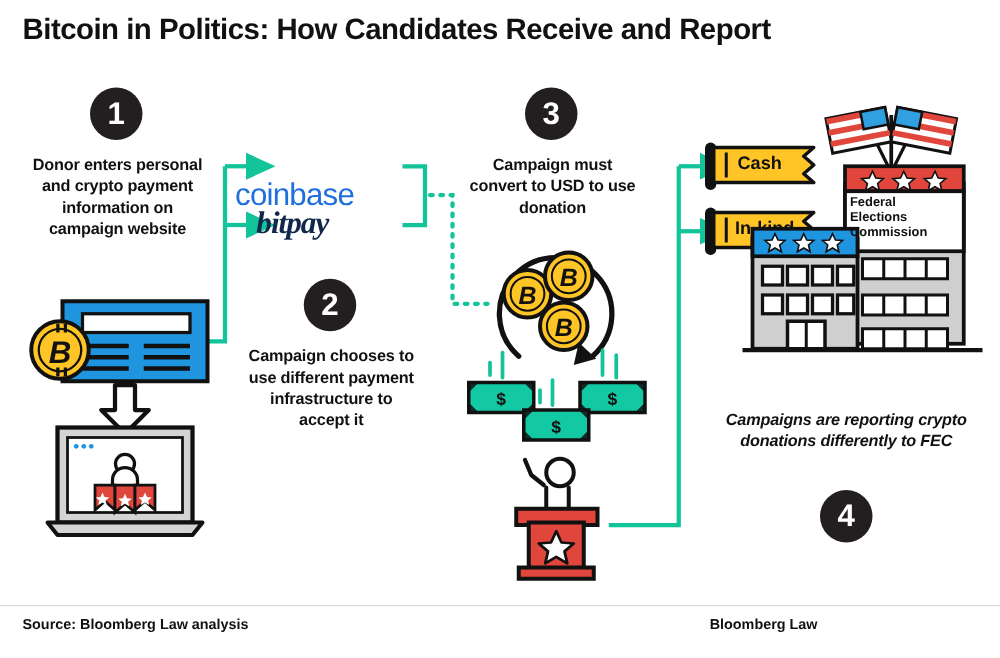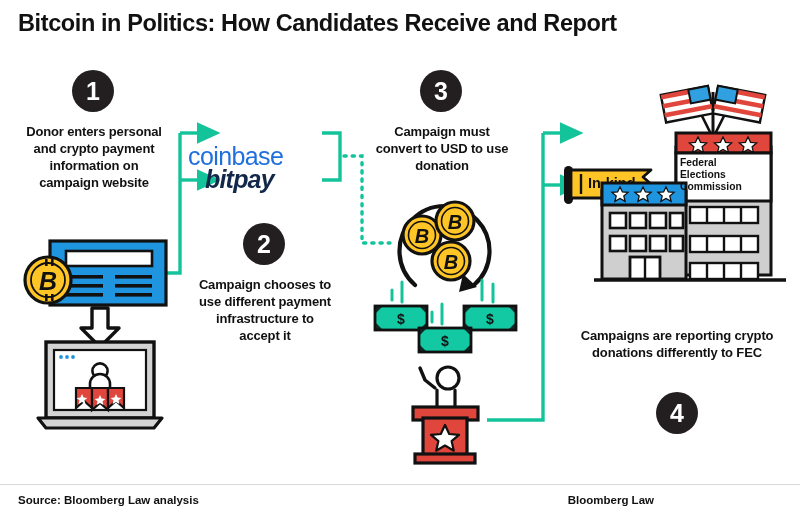--- a/index.html
+++ b/index.html
@@ -199,21 +199,21 @@
       </g>
       <path d="M46,56 l1.6,3.6 l3.8,0.3 l-2.9,2.4 l0.9,3.7 l-3.4,-2 l-3.4,2 l0.9,-3.7 l-2.9,-2.4 l3.8,-0.3 Z" fill="#ffffff"></path>
       <path d="M64,57 l1.6,3.6 l3.8,0.3 l-2.9,2.4 l0.9,3.7 l-3.4,-2 l-3.4,2 l0.9,-3.7 l-2.9,-2.4 l3.8,-0.3 Z" fill="#ffffff"></path>
       <path d="M80,56 l1.6,3.6 l3.8,0.3 l-2.9,2.4 l0.9,3.7 l-3.4,-2 l-3.4,2 l0.9,-3.7 l-2.9,-2.4 l3.8,-0.3 Z" fill="#ffffff"></path>
       <path d="M2,80 L126,80 L118,90 L10,90 Z" fill="#d4d4d4" stroke="#111111" stroke-width="3.2" stroke-linejoin="round"></path>
     </svg>
   </div>
 
   <div class="abs coinbase-word" style="left:188px; top:118px;margin-top:24px;">coinbase</div>
 
-  <div class="abs bitpay-word" style="left:205px; top:165px;">bitpay</div>
+  <div class="abs bitpay-word" style="left:205px; top:165px;font-family:Liberation Serif, serif;">bitpay</div>
 
   <div class="abs step-badge" style="left:243px; top:223px;">
     <span>2</span>
   </div>
 
   <div class="abs body-text" style="left:196px; top:277px; width:138px;">Campaign chooses to use different payment infrastructure to accept it</div>
 
   <div class="abs step-badge" style="left:420px; top:70px;">
     <span>3</span>
   </div>
@@ -275,20 +275,28 @@
       <circle cx="53" cy="18" r="11" fill="#ffffff" stroke="#111111" stroke-width="3.2"></circle>
       <path d="M40,28 L30,20 L25,8" fill="none" stroke="#111111" stroke-width="3.4" stroke-linecap="round" stroke-linejoin="round"></path>
       <path d="M42,30 L42,48 M60,30 L60,48" fill="none" stroke="#111111" stroke-width="3.2" stroke-linecap="round"></path>
       <rect x="18" y="47" width="65" height="13" fill="#e0463c" stroke="#111111" stroke-width="3.2"></rect>
       <rect x="28" y="58" width="44" height="38" fill="#e0463c" stroke="#111111" stroke-width="3.2"></rect>
       <rect x="20" y="94" width="60" height="9" fill="#e0463c" stroke="#111111" stroke-width="3.2"></rect>
       <path d="M50,65 l4.2,9 l9.8,0.8 l-7.4,6.3 l2.2,9.6 l-8.8,-5.2 l-8.8,5.2 l2.2,-9.6 l-7.4,-6.3 l9.8,-0.8 Z" fill="#ffffff" stroke="#111111" stroke-width="2.2" stroke-linejoin="round"></path>
     </svg>
   </div>
 
+  <div class="abs" style="left:562px; top:112px;">
+    <svg width="94" height="42" viewBox="0 0 94 42">
+      <rect x="2" y="2" width="9" height="38" rx="4.5" fill="#111111"></rect>
+      <path d="M9,6 L89,6 L81,13 L89,20 L81,27 L89,34 L9,34 Z" fill="#ffc425" stroke="#111111" stroke-width="2.8" stroke-linejoin="round"></path>
+      <line x1="19" y1="10" x2="19" y2="30" stroke="#111111" stroke-width="2.4"></line>
+    </svg>
+    <div class="abs banner-label" style="left:28px; top:11px;">Cash</div>
+  </div>
 
   <div class="abs" style="left:562px; top:164px;">
     <svg width="94" height="42" viewBox="0 0 94 42">
       <rect x="2" y="2" width="9" height="38" rx="4.5" fill="#111111"></rect>
       <path d="M9,6 L89,6 L81,13 L89,20 L81,27 L89,34 L9,34 Z" fill="#ffc425" stroke="#111111" stroke-width="2.8" stroke-linejoin="round"></path>
       <line x1="19" y1="10" x2="19" y2="30" stroke="#111111" stroke-width="2.4"></line>
     </svg>
     <div class="abs banner-label" style="left:26px; top:11px;">In-kind</div>
   </div>
 
@@ -368,21 +376,21 @@
 
       <line x1="4" y1="147" x2="196" y2="147" stroke="#111111" stroke-width="3.4"></line>
     </svg>
     <div class="abs fec-text" style="left:90px; top:24px; width:92px;">
       <div>Federal</div>
       <div>Elections</div>
       <div>Commission</div>
     </div>
   </div>
 
-  <div class="abs body-text" style="left:570px; top:328px; width:214px;">Campaigns are reporting crypto donations differently to FEC</div>
+  <div class="abs body-text" style="left:570px; top:328px; width:214px;font-style:italic;">Campaigns are reporting crypto donations differently to FEC</div>
 
   <div class="abs step-badge" style="left:656px; top:392px;">
     <span>4</span>
   </div>
 
   <div class="abs" id="footer-rule"></div>
   <div class="abs" id="source-text">Source: Bloomberg Law analysis</div>
   <div class="abs" id="brand-text">Bloomberg Law</div>
 
 </div>

